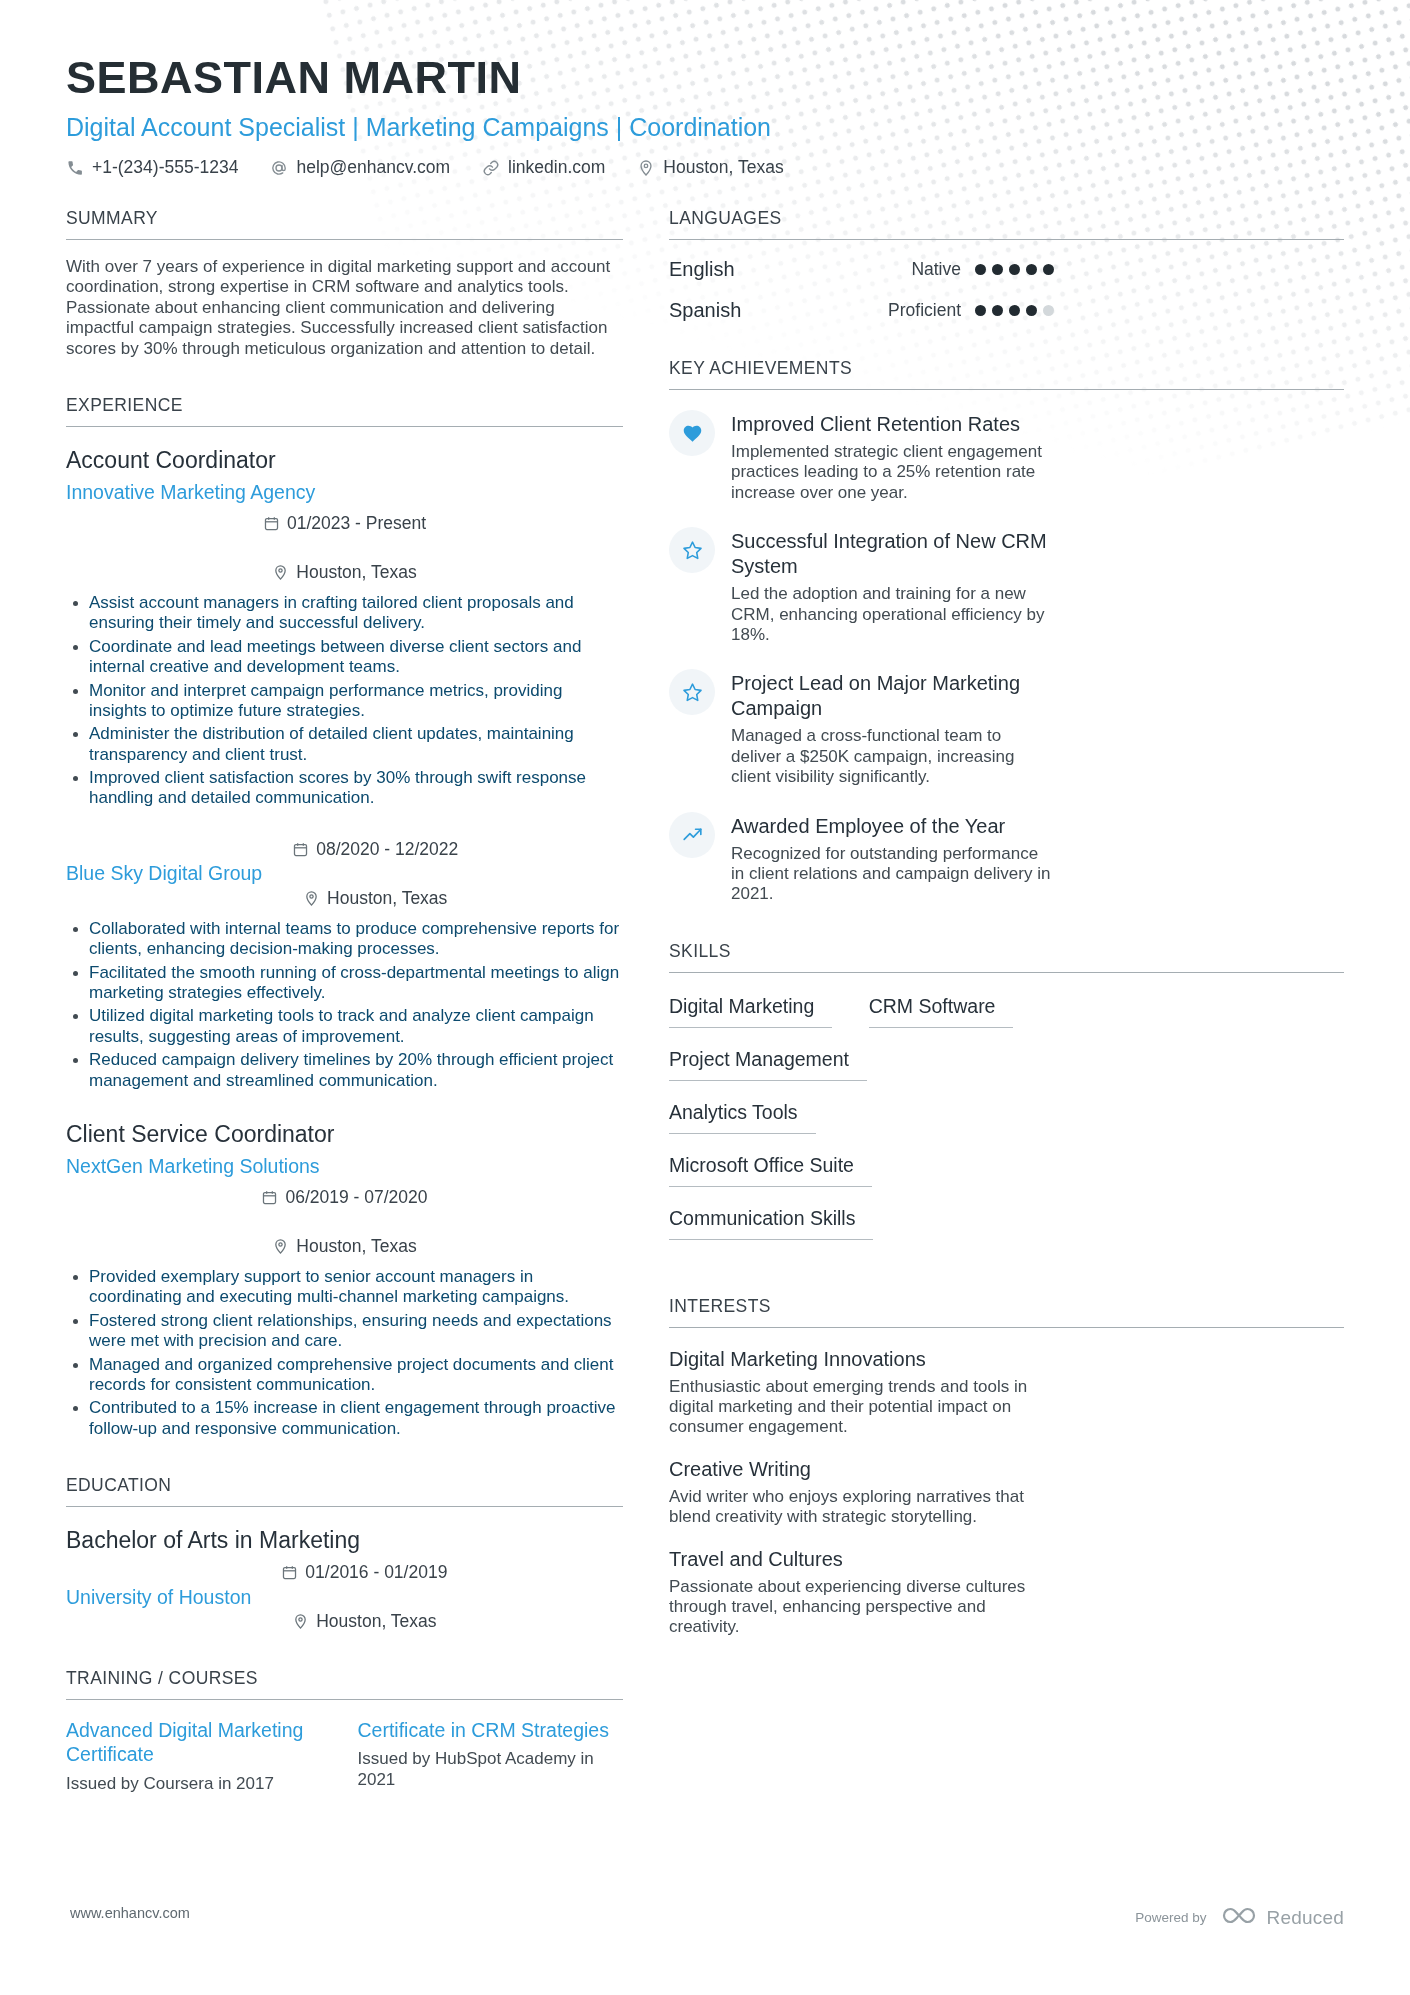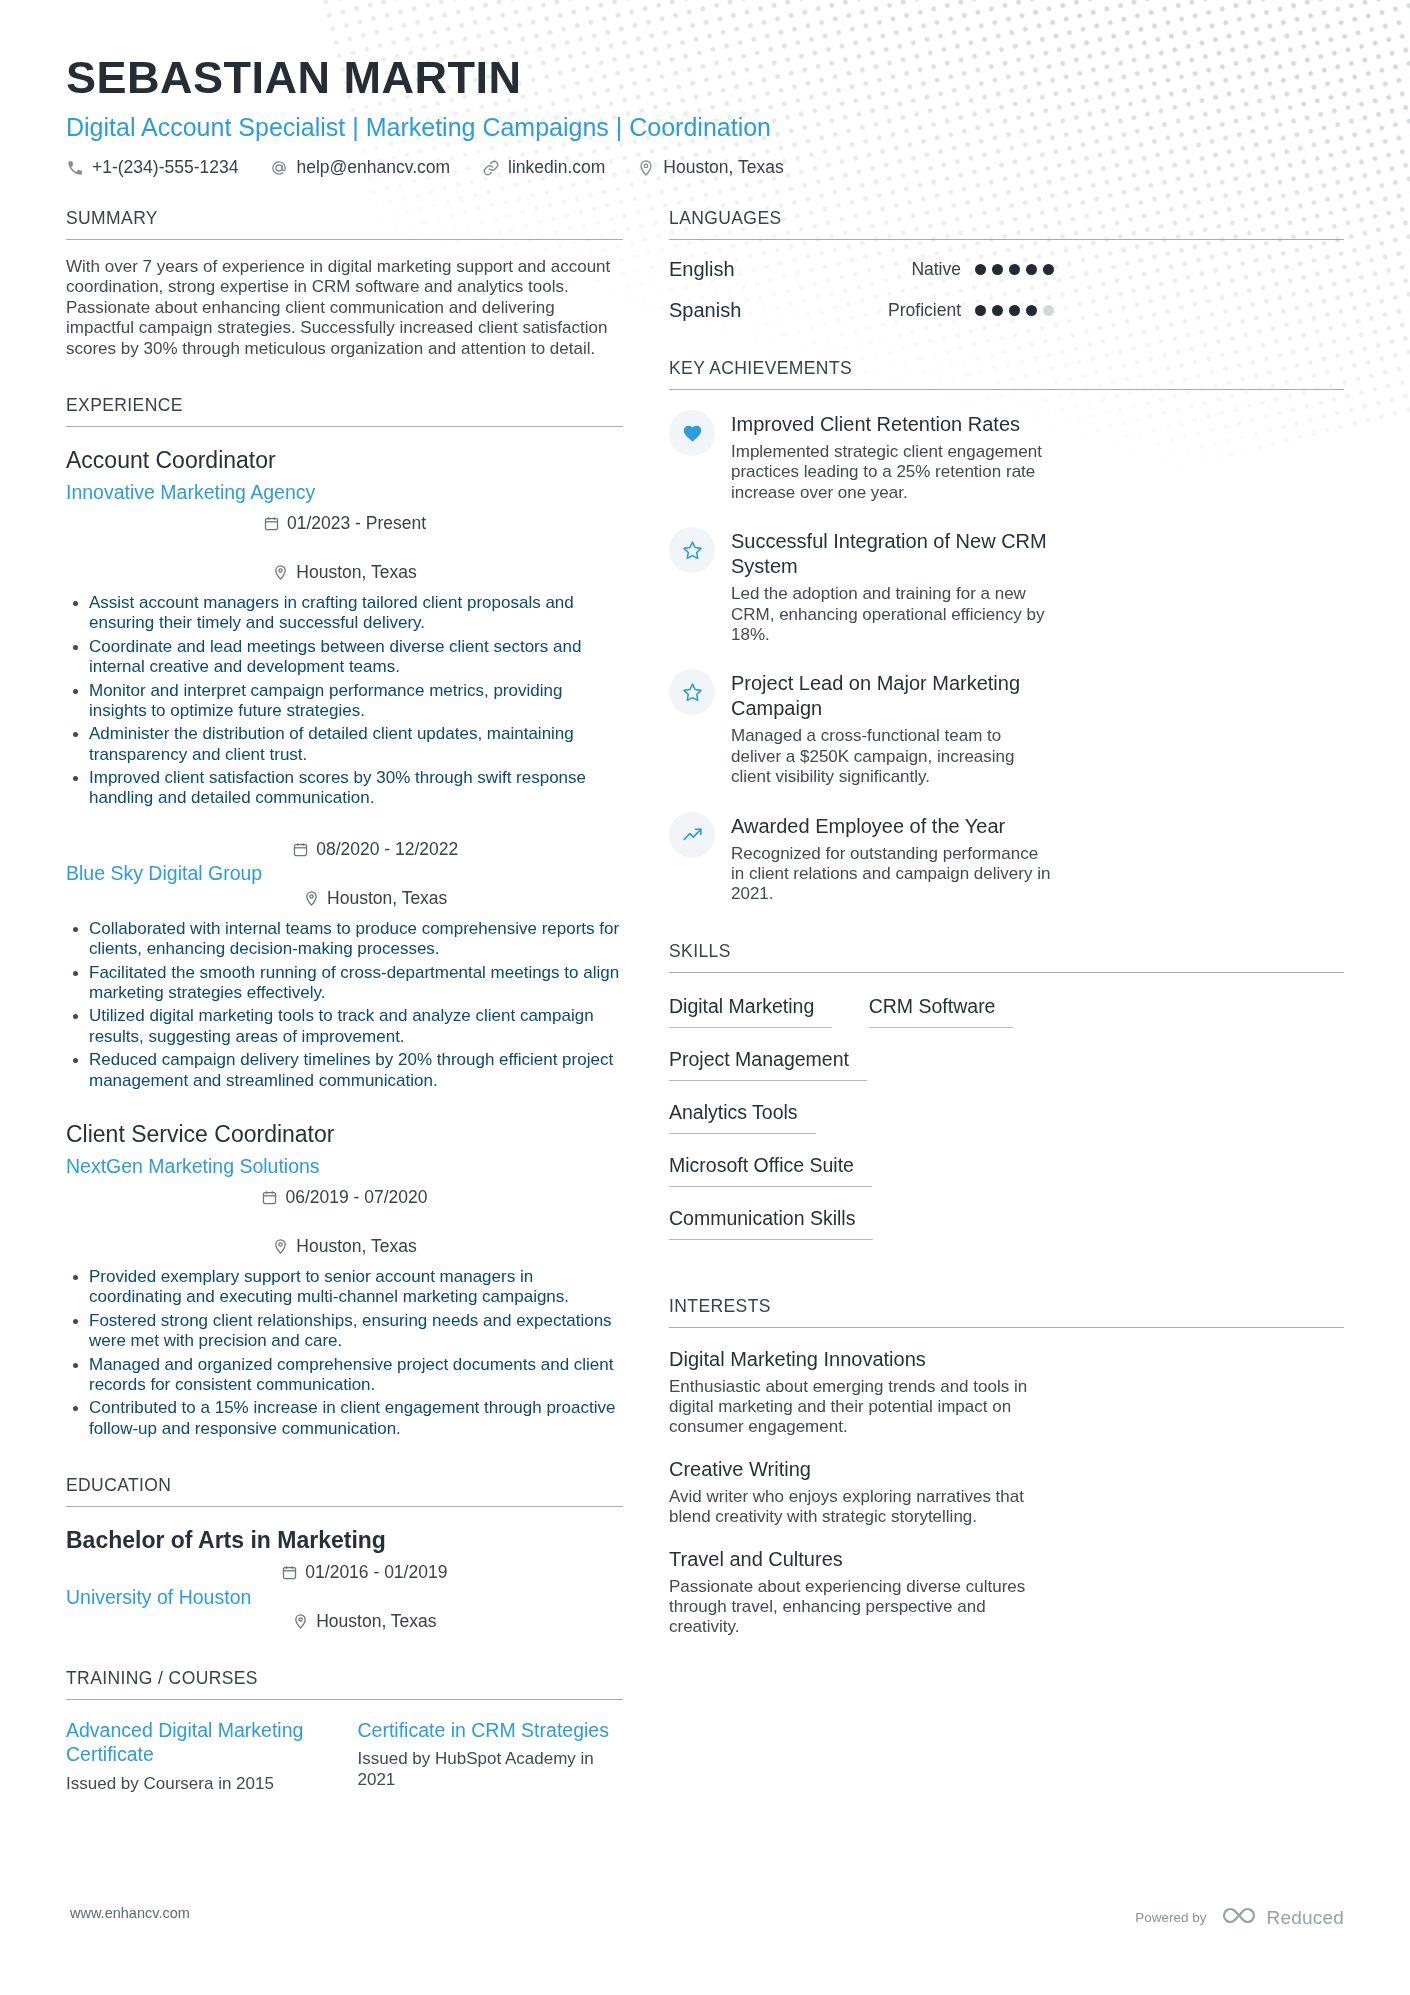--- a/index.html
+++ b/index.html
@@ -52,21 +52,21 @@
   .bullets li {
     position:relative; padding-left:23px; font-size:17px; line-height:1.2;
     color:#0c4a6e; margin-bottom:3px;
   }
   .bullets li::before {
     content:""; position:absolute; left:7px; top:8px; width:5px; height:5px;
     border-radius:50%; background:#424b52;
   }
 
   
-  .edu-degree { font-size:23px; font-weight:700; color:#27313a; margin-top:20px; }
+  .edu-degree { font-size:23px; font-weight:400; color:#27313a; margin-top:20px; }
   .courses { display:flex; gap:26px; margin-top:18px; }
   .course { flex:1; }
   .course-title { font-size:19.5px; line-height:1.25; color:#2d9cdb; }
   .course-issuer { margin-top:7px; font-size:17px; line-height:1.2; color:#424b52; }
 
   
   .rc { width:385px; }
 
   .lang-row { display:flex; align-items:center; justify-content:space-between; margin-top:18px; }
   .lang-name { font-size:20px; color:#27313a; }
@@ -295,21 +295,21 @@
               </span>
             </div>
           </div>
         </section>
 
         <section class="sec">
           <h2 class="sec-h">TRAINING / COURSES</h2>
           <div class="courses">
             <div class="course">
               <div class="course-title">Advanced Digital Marketing Certificate</div>
-              <div class="course-issuer">Issued by Coursera in 2015</div>
+              <div class="course-issuer">Issued by Coursera in 2017</div>
             </div>
             <div class="course">
               <div class="course-title">Certificate in CRM Strategies</div>
               <div class="course-issuer">Issued by HubSpot Academy in 2021</div>
             </div>
           </div>
         </section>
 
       </div>
 

